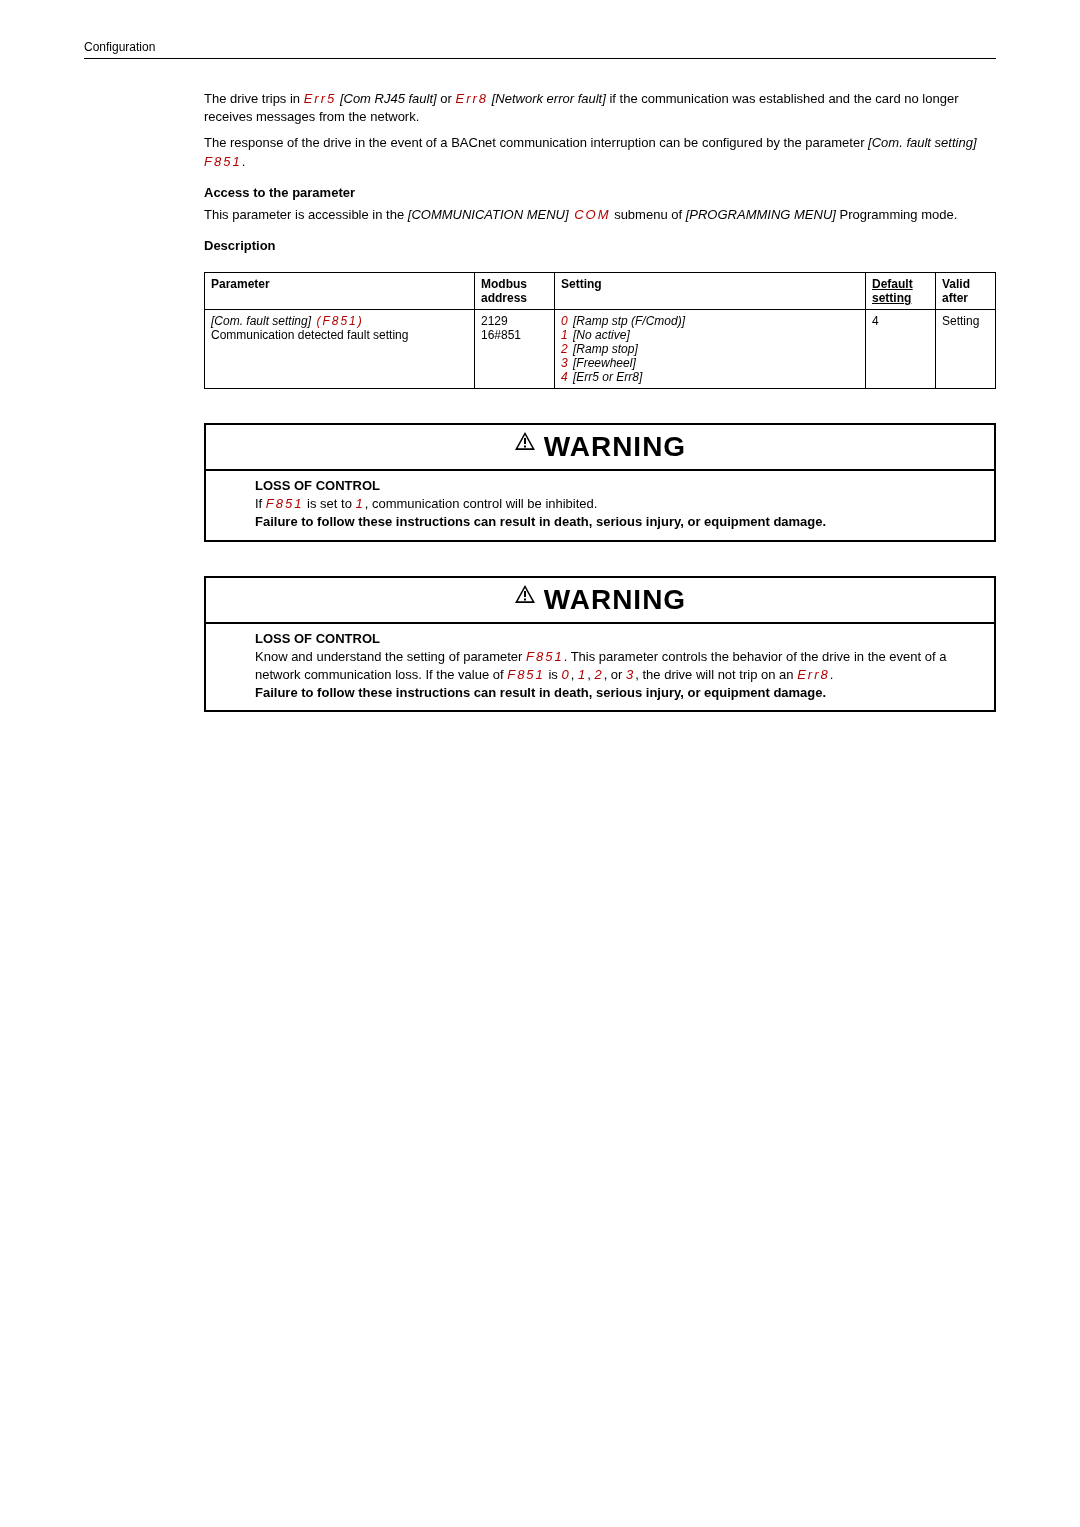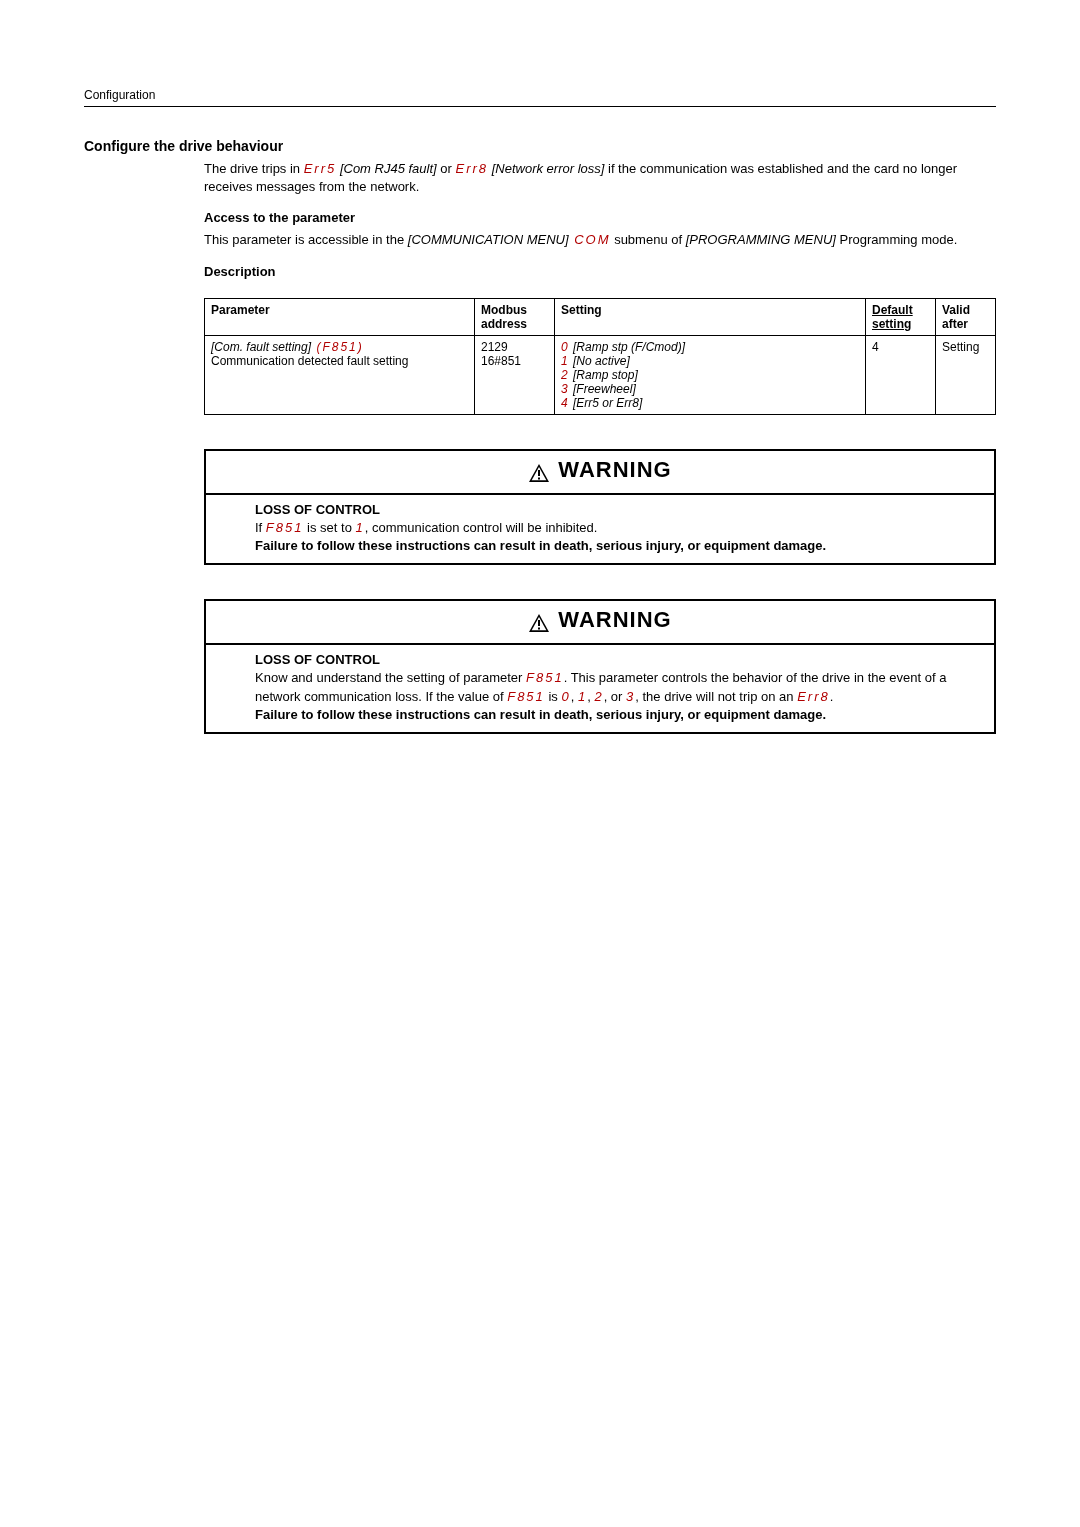--- a/index.html
+++ b/index.html
@@ -1,35 +1,35 @@
 <!DOCTYPE html>
 <html><head>
 <meta charset="utf-8">
 <style>
   * { box-sizing: border-box; margin: 0; padding: 0; }
   html, body { width: 1080px; height: 1527px; background: #fff; font-family: Arial, Helvetica, sans-serif; color: #000; }
-  .page { width: 1080px; height: 1527px; position: relative; padding: 88px 84px 60px 84px; }
+  .page { width: 1080px; height: 1527px; position: relative; padding: 40px 84px 60px 84px; }
   .header-area { height: 28px; }
   .header-text { font-size: 12px; color: #000; }
   .header-rule { border: none; border-top: 1px solid #000; margin-top: 4px; }
   .content { padding-left: 0; margin-top: 22px; }
   .h1 { font-size: 14px; font-weight: bold; margin-bottom: 6px; }
   .body-block { margin-left: 120px; margin-right: 0; }
   .p { font-size: 13px; line-height: 1.4; margin-bottom: 8px; }
   .segdisp { font-family: "Arial Narrow", Arial, sans-serif; letter-spacing: 2px; color: #b10000; font-style: italic; }
   .red { color: #000000; font-style: italic; }
   .h2 { font-size: 13px; font-weight: bold; margin-top: 14px; margin-bottom: 6px; }
   table.param { width: 100%; border-collapse: collapse; margin-top: 19px; border-radius: 32px; }
   table.param th, table.param td { border: 1px solid #000; padding: 4px 6px; font-size: 12px; vertical-align: top; text-align: left; }
   table.param th { font-weight: bold; }
   .setting-line { display: block; }
   .warn-wrap { margin-left: 120px; margin-right: 0; margin-top: 34px; }
   .warn-box { border: 2px solid #000; }
   .warn-head { border-bottom: 2px solid #000; text-align: center; padding: 6px 0; }
-  .warn-head-inner { display: inline-flex; align-items: flex-end; gap: 8px; font-size: 22px; font-weight: bold; letter-spacing: 1px; }
+  .warn-head-inner { display: inline-flex; align-items: flex-start; gap: 8px; font-size: 28px; font-weight: bold; letter-spacing: 1px; }
   .warn-body { padding: 6px 8px 8px 8px; font-size: 13px; line-height: 1.4; margin-left: 41px; }
   .warn-title { font-weight: bold; }
   .tri-icon svg { display: block; }
   .footer { position: absolute; left: 84px; right: 84px; bottom: 48px; }
   .footer-rule { border: none; border-top: 1px solid #000; margin-bottom: 6px; }
   .footer-row { display: flex; justify-content: space-between; font-size: 11px; }
   .col-param { width: 270px; }
   .col-modbus { width: 80px; }
   .col-setting { width: auto; }
   .col-default { width: 70px; text-align: center; text-decoration: underline; }
@@ -40,25 +40,27 @@
 <body>
 
 <div class="page">
 
   <div class="header-area">
     <div class="header-text">Configuration</div>
     <hr class="header-rule">
   </div>
 
   <div class="content">
-    <div class="h1">Configure the drive behaviour</div>
 
     <div class="body-block">
       <p class="p">
-        <span>The drive trips in </span><span class="segdisp">Err5</span><span class="red"> [Com RJ45 fault]</span><span> or </span><span class="segdisp">Err8</span><span class="red"> [Network error loss]</span><span> if the communication was established and the card no longer receives messages from the network.</span>
+        <span>The drive trips in </span><span class="segdisp">Err5</span><span class="red"> [Com RJ45 fault]</span><span> or </span><span class="segdisp">Err8</span><span class="red"> [Network error fault]</span><span> if the communication was established and the card no longer receives messages from the network.</span>
+      </p>
+      <p class="p">
+        <span>The response of the drive in the event of a BACnet communication interruption can be configured by the parameter </span><span class="red">[Com. fault setting]</span><span class="segdisp"> F851</span><span>.</span>
       </p>
 
       <div class="h2">Access to the parameter</div>
       <p class="p">
         <span>This parameter is accessible in the </span><span class="red">[COMMUNICATION MENU]</span><span class="segdisp"> COM</span><span> submenu of </span><span class="red">[PROGRAMMING MENU]</span><span> Programming mode.</span>
       </p>
 
       <div class="h2">Description</div>
 
       <table class="param">

